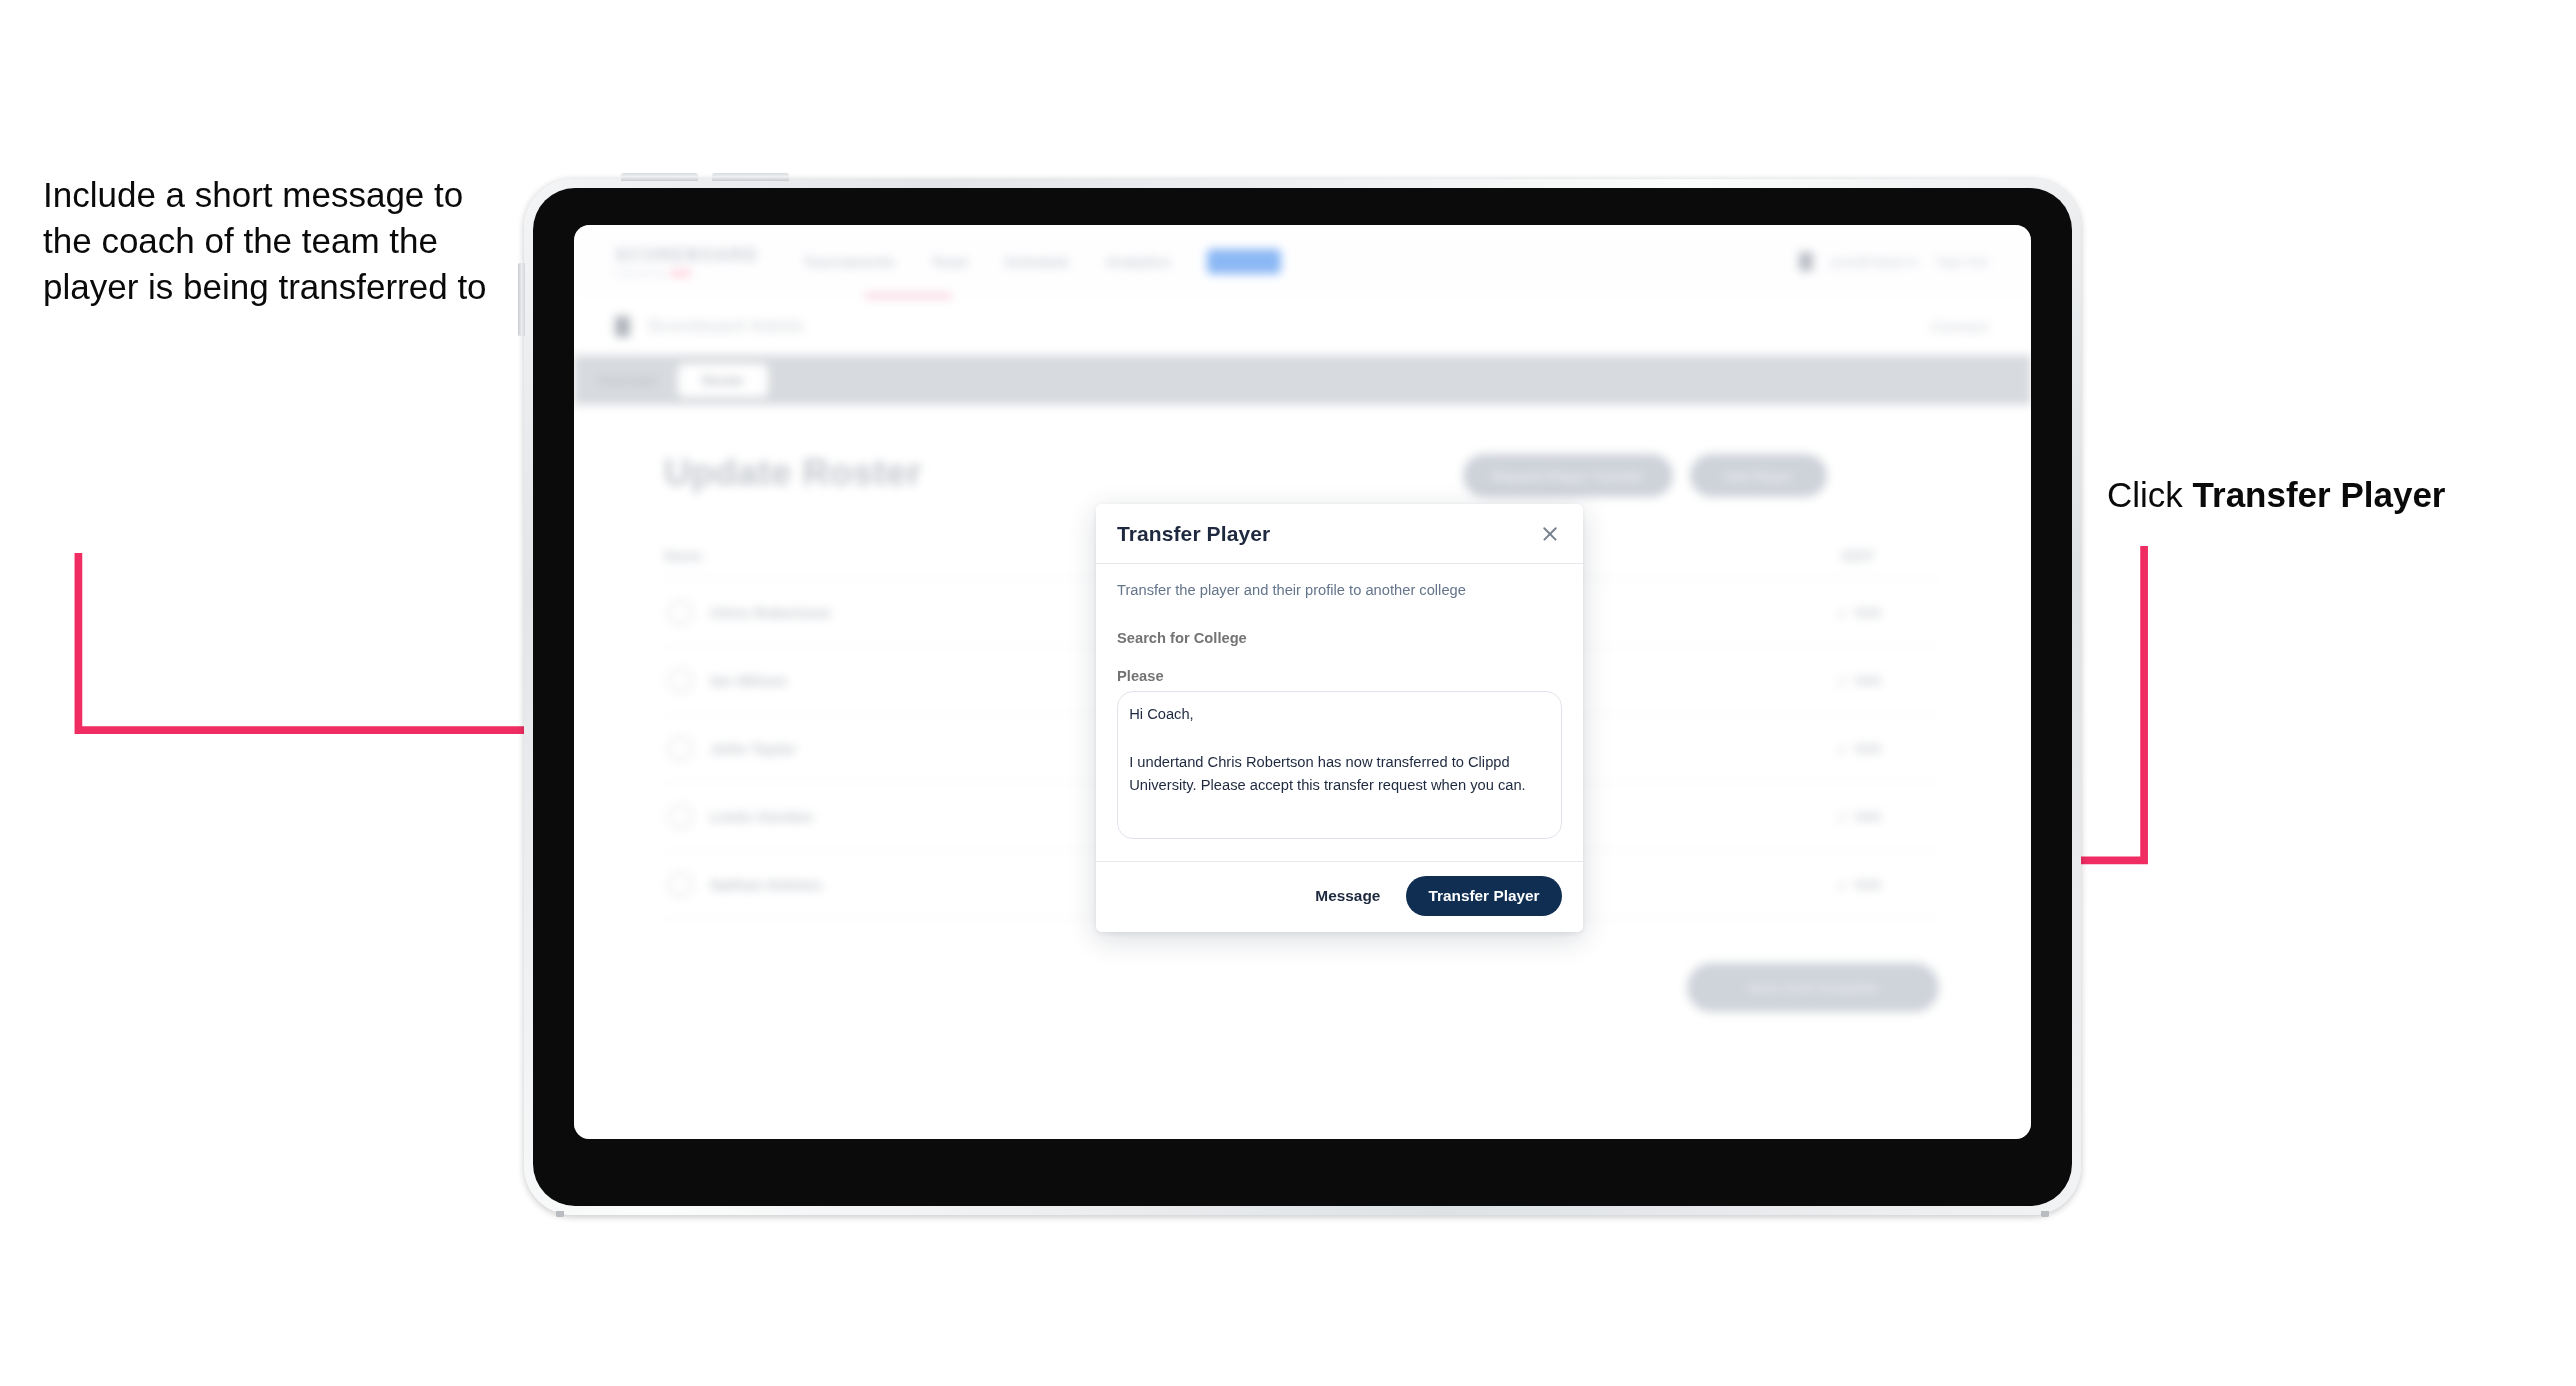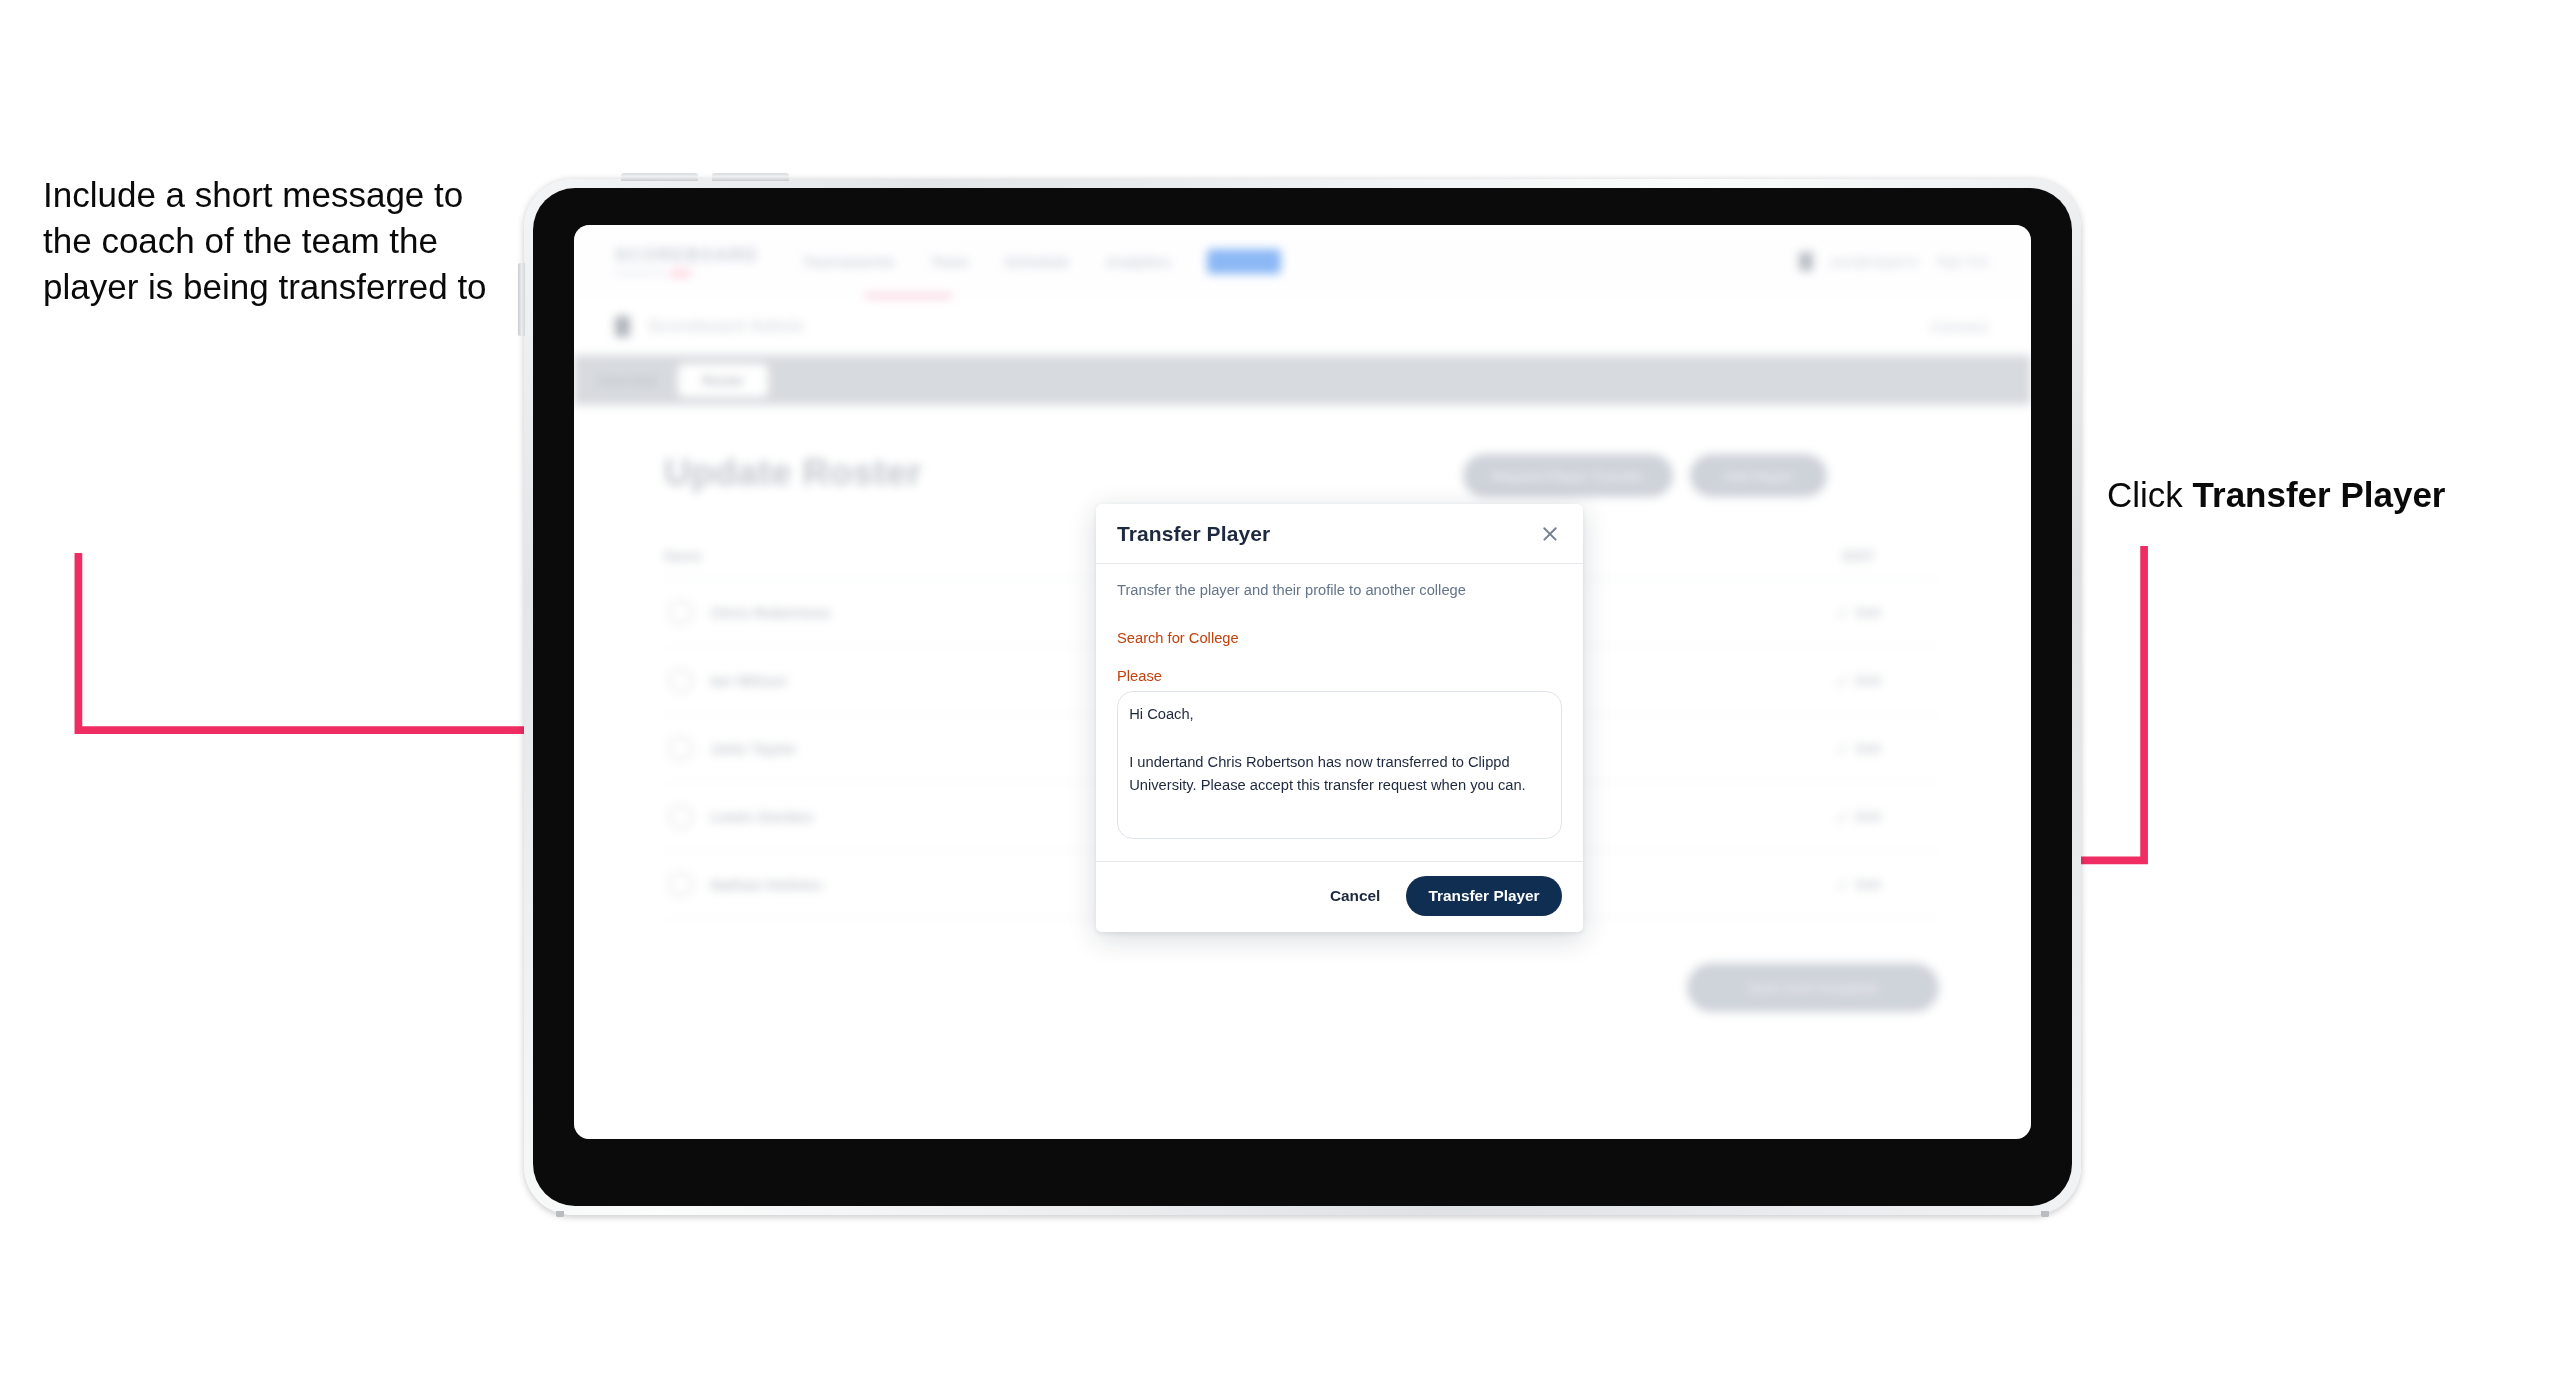--- a/index.html
+++ b/index.html
@@ -221,21 +221,21 @@
   }
   .modal-close::before, .modal-close::after {
     content:''; position:absolute; left:2.8px; top:11.2px; width:18px; height:1.8px;
     background:#77818f; border-radius:1.4px;
   }
   .modal-close::before { transform: rotate(45deg); }
   .modal-close::after  { transform: rotate(-45deg); }
 
   .modal-body { padding: 18px 21px 19.6px 21px; }
   .modal-desc { font-size: 14.7px; color:#64748b; margin-bottom: 32px; }
-  .field-label { font-size: 14.7px; color:#c2410c; font-weight:400; margin-bottom: 7px; }
+  .field-label { font-size: 14.7px; color:#737373; font-weight:700; margin-bottom: 7px; }
   .txt-input {
     width:100%; box-sizing:border-box;
     border: 1.1px solid #dfe3ea; border-radius:4.2px;
     padding: 10.5px 11.2px;
     font-size: 15.4px; color:#1e293f;
     font-family:"Liberation Sans", sans-serif;
     background:#fff; outline:none;
   }
   .field-gap { height: 15.4px; }
   .txt-area {
@@ -423,20 +423,20 @@
 
         <div class="field-gap"></div>
 
         <div class="field-label">Please</div>
         <textarea class="txt-area" style="">Hi Coach,
 
 I undertand Chris Robertson has now transferred to Clippd University. Please accept this transfer request when you can.</textarea>
       </div>
 
       <div class="modal-foot">
-        <button class="btn-cancel">Cancel</button>
+        <button class="btn-cancel">Message</button>
         <button class="btn-primary" style="background: rgb(15, 46, 82);">Transfer Player</button>
       </div>
     </div>
 
   </div>
 </div>
 
 
 </body></html>

